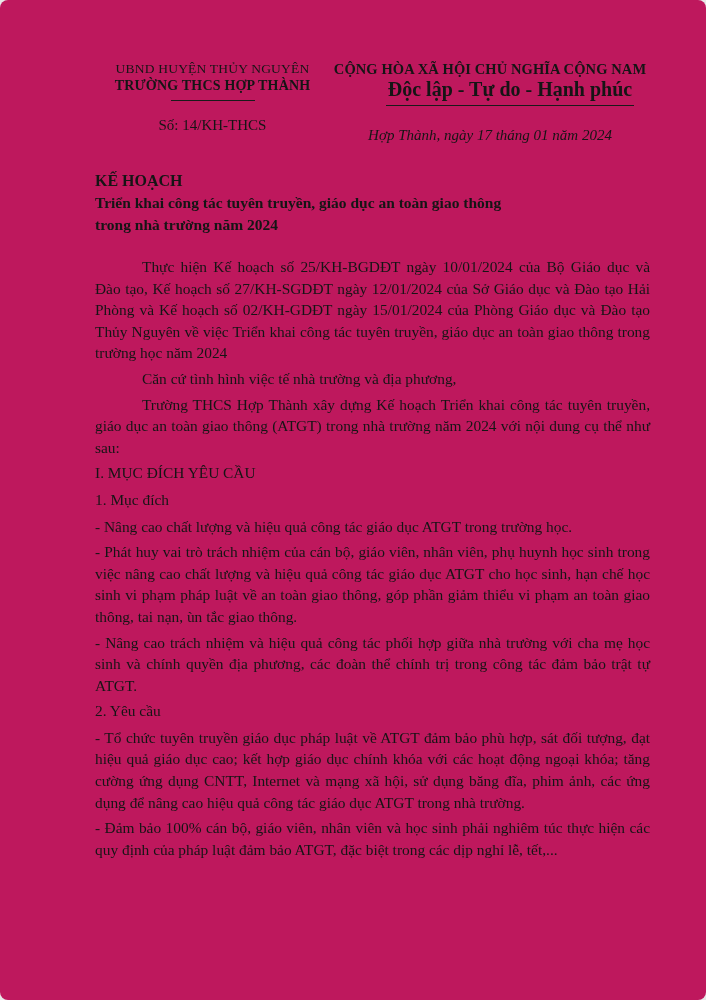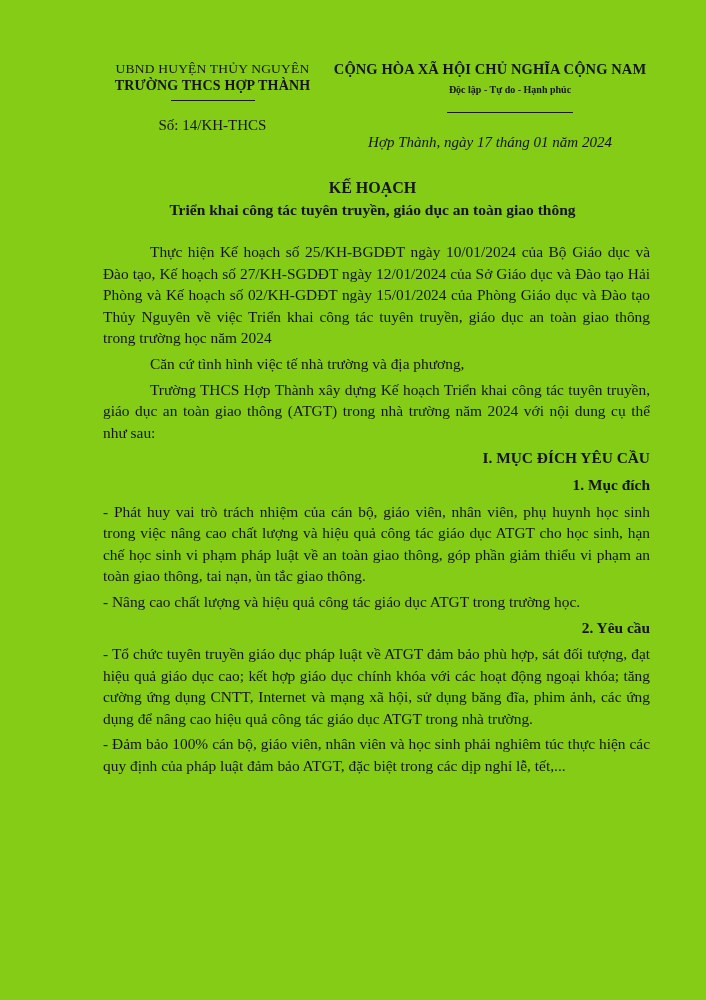--- a/index.html
+++ b/index.html
@@ -1,48 +1,49 @@
 <!DOCTYPE html>
 <html lang="vi"><head>
 <meta charset="utf-8">
 <style>
   html, body { margin: 0; padding: 0; background: #e8e8e8; }
   .page {
     position: relative;
     width: 706px;
     height: 1000px;
     margin: 0 auto;
-    background: #84cc16;
+    background: #be185d;
     font-family: "Liberation Serif", "DejaVu Serif", serif;
     color: #151515;
     overflow: hidden;
     box-sizing: border-box;
     padding: 60px 56px 0 95px;
+    border-radius: 8px;
   }
   
   .hdr { display: flex; align-items: flex-start; }
   .hdr-left  { width: 235px; text-align: center; flex: none; }
   .hdr-right { flex: 1; text-align: center; }
   .org      { font-size: 13.5px; line-height: 17px; letter-spacing: 0.2px; }
   .school   { font-size: 14px; font-weight: bold; line-height: 18px; letter-spacing: 0.2px; }
   .hdr-rule { width: 84px; border: 0; border-top: 1.6px solid #1a1a1a; margin: 5px auto 0; }
   .doc-num  { font-size: 15px; margin-top: 16px; }
   .country  { font-size: 14.5px; font-weight: bold; line-height: 18px; letter-spacing: 0.1px; }
-  .motto    { display: inline-block; font-size: 10px; font-weight: bold; line-height: 19px;
-              border-bottom: 1.6px solid #1a1a1a; padding: 0 2px 13px; margin-top: 2px; margin-left: 40px; }
+  .motto    { display: inline-block; font-size: 20px; font-weight: bold; line-height: 19px;
+              border-bottom: 1.6px solid #1a1a1a; padding: 0 2px 6px; margin-top: 2px; margin-left: 40px; }
   .place-date { font-size: 15px; font-style: italic; margin-top: 21px; }
   
-  .title-block { text-align: center; margin-top: 26px; }
+  .title-block { margin-top: 26px; }
   .title-main  { font-size: 16px; font-weight: bold; line-height: 22px; }
   .title-sub   { font-size: 15.5px; font-weight: bold; line-height: 22px; font-family: Liberation Serif, serif; }
   
   .body-block { margin-top: 20px; font-size: 15.4px; line-height: 21.6px; text-align: justify; }
-  .body-block p { margin: 0 0 4px 8px; }
+  .body-block p { margin: 0 0 4px 0; }
   .indent { text-indent: 47px; }
-  .sec-h  { font-weight: bold; margin: 2px 0 5px 0 !important; text-align: right; }
+  .sec-h  { font-weight: normal; margin: 2px 0 5px 0 !important; text-align: left; }
 </style>
 </head>
 <body>
 
 <div class="page">
 
   <div class="hdr">
     <div class="hdr-left">
       <div class="org">UBND HUYỆN THỦY NGUYÊN</div>
       <div class="school">TRƯỜNG THCS HỢP THÀNH</div>
@@ -52,31 +53,33 @@
     <div class="hdr-right">
       <div class="country">CỘNG HÒA XÃ HỘI CHỦ NGHĨA CỘNG NAM</div>
       <div><span class="motto">Độc lập - Tự do - Hạnh phúc</span></div>
       <div class="place-date">Hợp Thành, ngày 17 tháng 01 năm 2024</div>
     </div>
   </div>
 
   <div class="title-block">
     <div class="title-main">KẾ HOẠCH</div>
     <div class="title-sub">Triển khai công tác tuyên truyền, giáo dục an toàn giao thông</div>
+    <div class="title-sub">trong nhà trường năm 2024</div>
   </div>
 
   <div class="body-block">
     <p class="indent">Thực hiện Kế hoạch số 25/KH-BGDĐT ngày 10/01/2024 của Bộ Giáo dục và Đào tạo, Kế hoạch số 27/KH-SGDĐT ngày 12/01/2024 của Sở Giáo dục và Đào tạo Hải Phòng và Kế hoạch số 02/KH-GDĐT ngày 15/01/2024 của Phòng Giáo dục và Đào tạo Thủy Nguyên về việc Triển khai công tác tuyên truyền, giáo dục an toàn giao thông trong trường học năm 2024</p>
     <p class="indent">Căn cứ tình hình việc tế nhà trường và địa phương,</p>
     <p class="indent">Trường THCS Hợp Thành xây dựng Kế hoạch Triển khai công tác tuyên truyền, giáo dục an toàn giao thông (ATGT) trong nhà trường năm 2024 với nội dung cụ thể như sau:</p>
 
     <p class="sec-h">I. MỤC ĐÍCH YÊU CẦU</p>
 
     <p class="sec-h">1. Mục đích</p>
+    <p>- Nâng cao chất lượng và hiệu quả công tác giáo dục ATGT trong trường học.</p>
     <p>- Phát huy vai trò trách nhiệm của cán bộ, giáo viên, nhân viên, phụ huynh học sinh trong việc nâng cao chất lượng và hiệu quả công tác giáo dục ATGT cho học sinh, hạn chế học sinh vi phạm pháp luật về an toàn giao thông, góp phần giảm thiểu vi phạm an toàn giao thông, tai nạn, ùn tắc giao thông.</p>
-    <p>- Nâng cao chất lượng và hiệu quả công tác giáo dục ATGT trong trường học.</p>
+    <p>- Nâng cao trách nhiệm và hiệu quả công tác phối hợp giữa nhà trường với cha mẹ học sinh và chính quyền địa phương, các đoàn thể chính trị trong công tác đảm bảo trật tự ATGT.</p>
 
     <p class="sec-h">2. Yêu cầu</p>
     <p>- Tổ chức tuyên truyền giáo dục pháp luật về ATGT đảm bảo phù hợp, sát đối tượng, đạt hiệu quả giáo dục cao; kết hợp giáo dục chính khóa với các hoạt động ngoại khóa; tăng cường ứng dụng CNTT, Internet và mạng xã hội, sử dụng băng đĩa, phim ảnh, các ứng dụng để nâng cao hiệu quả công tác giáo dục ATGT trong nhà trường.</p>
     <p>- Đảm bảo 100% cán bộ, giáo viên, nhân viên và học sinh phải nghiêm túc thực hiện các quy định của pháp luật đảm bảo ATGT, đặc biệt trong các dịp nghỉ lễ, tết,...</p>
   </div>
 
 </div>
 
 </body></html>

